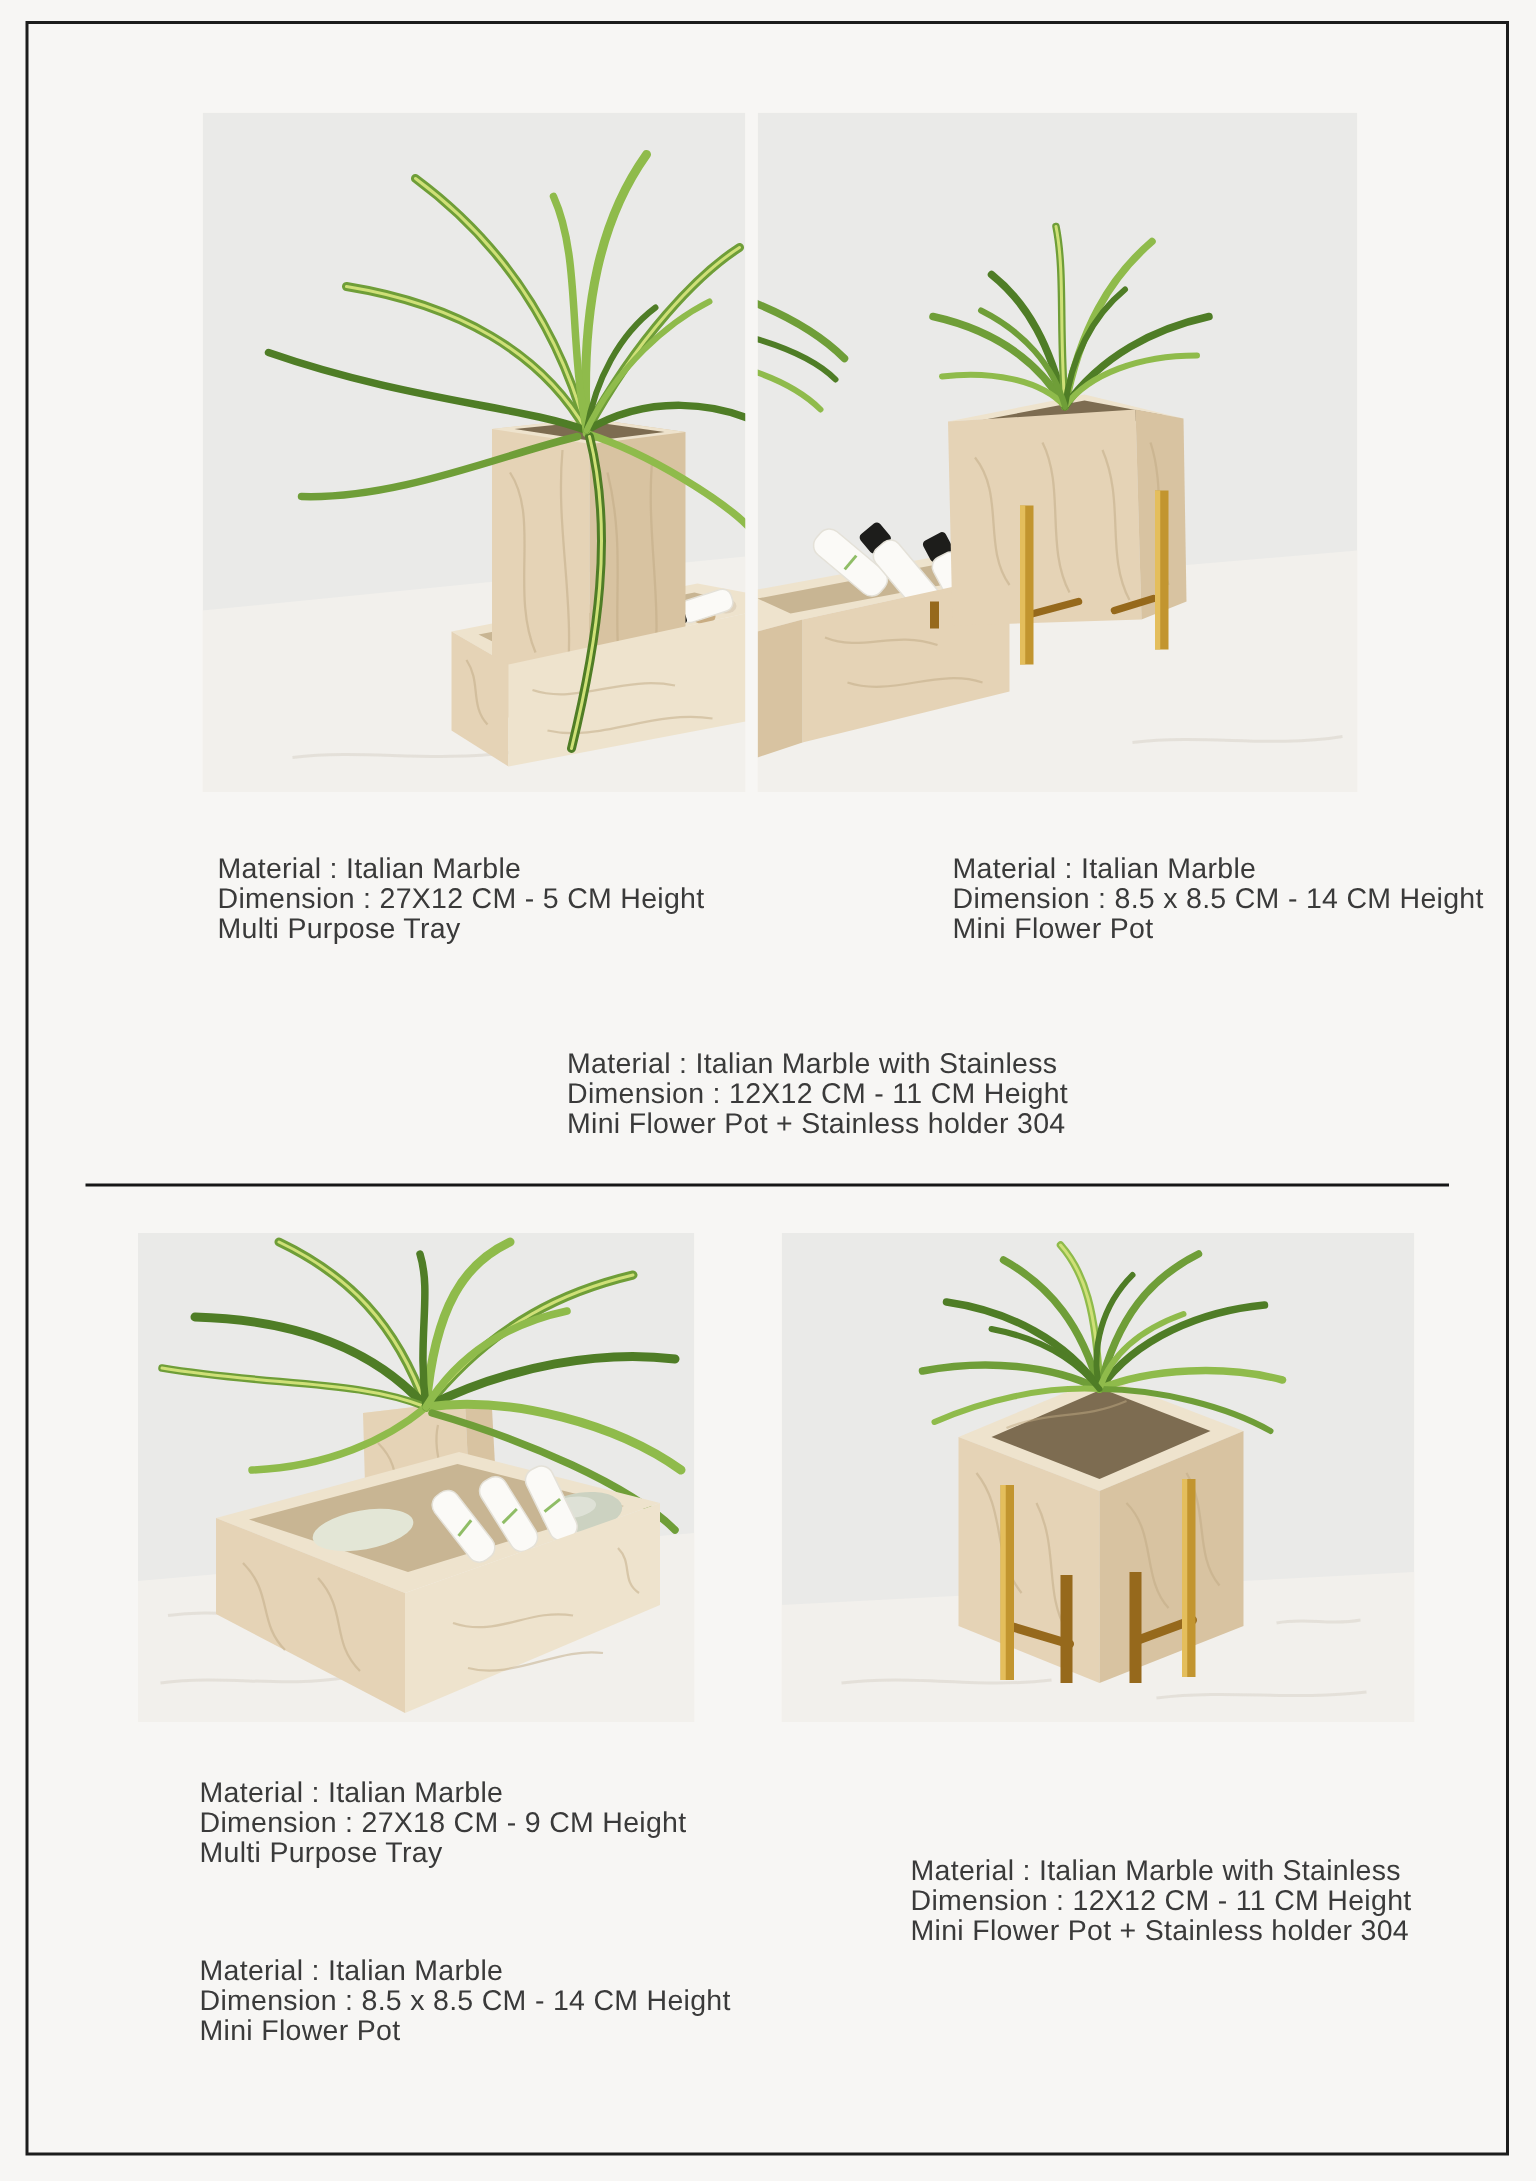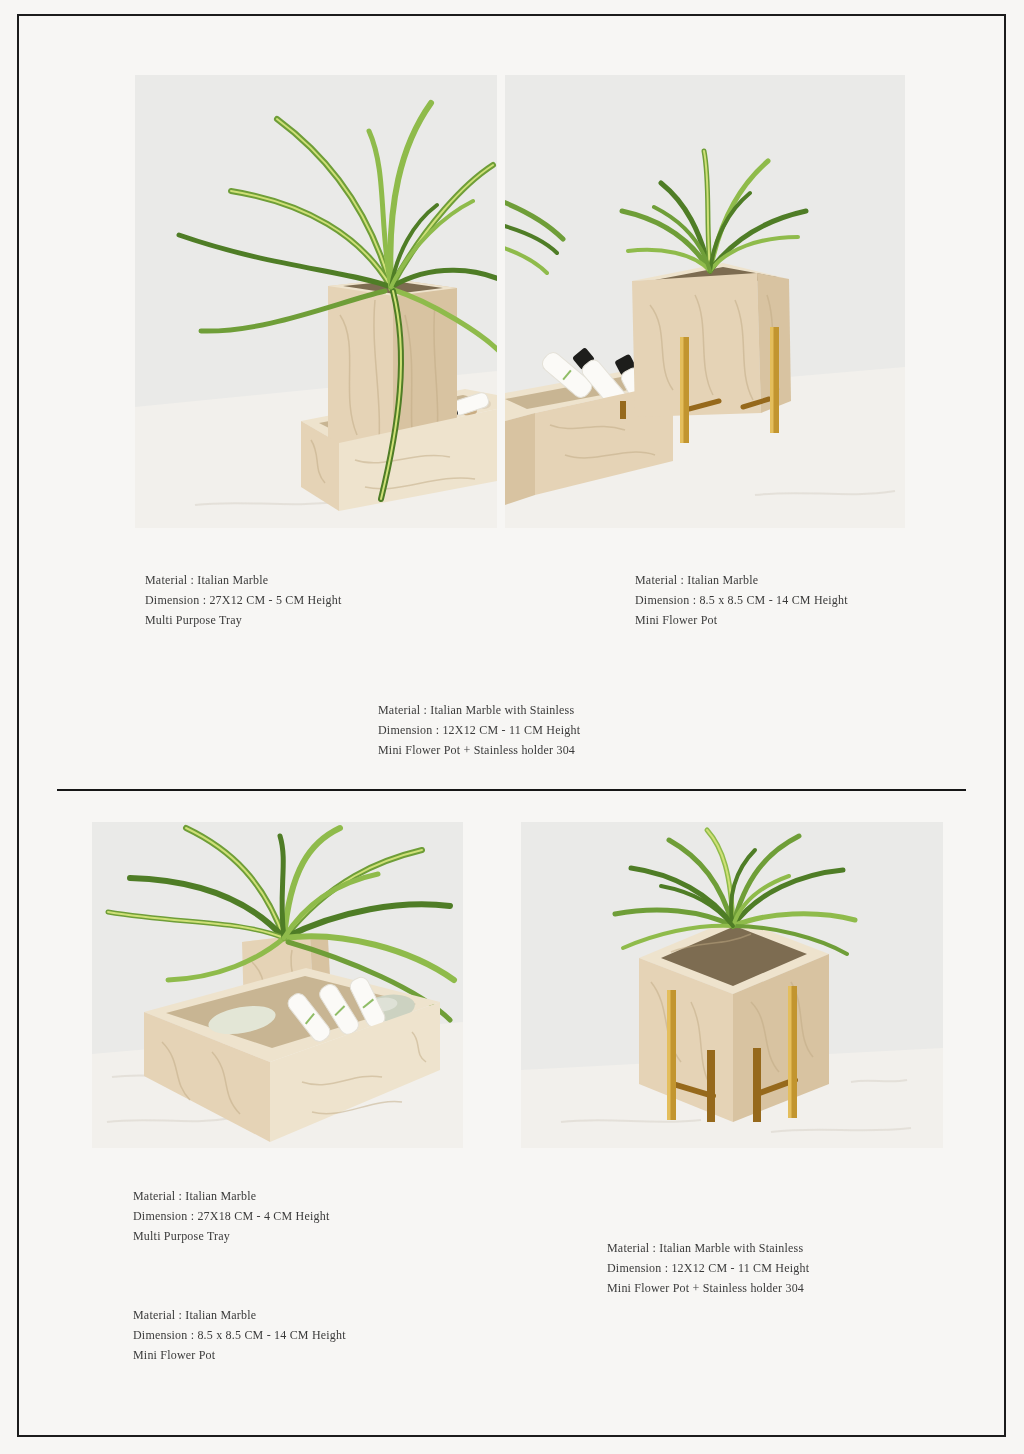--- a/index.html
+++ b/index.html
@@ -13,21 +13,21 @@
     position:absolute;left:17px;top:14px;width:989px;height:1423px;
     box-sizing:border-box;border:2px solid var(--border);
   }
   .photo{
     position:absolute;margin:0;padding:0;overflow:hidden;
   }
   .photo svg{display:block;width:100%;height:100%;}
   .spec{
     position:absolute;
     color:var(--text);
-    font-size:12px;line-height:20px;letter-spacing:.2px;font-family:Liberation Serif, serif;
+    font-size:19px;line-height:20px;letter-spacing:.2px;
   }
   .spec p{margin:0;}
   .divider{
     position:absolute;left:57px;top:789px;width:909px;height:2px;
     background:var(--divider);
   }
   
   .bg{fill:var(--photo_bg);}
   .floor{fill:var(--photo_floor);}
   .mL{fill:var(--marble_light);}
@@ -323,21 +323,21 @@
       <path class="lfM" stroke-width="4" d="M212,104 C252,104 298,116 326,132"></path>
       <path class="lfD" stroke-width="4" d="M212,104 C206,76 214,48 234,28"></path>
       <path class="lfL" stroke-width="4" d="M212,104 C220,80 240,64 268,54"></path>
       <path class="lfD" stroke-width="4" d="M212,104 C196,84 172,70 140,64"></path>
     </g>
   </svg>
 </figure>
 
 <div class="spec" style="left:133px;top:1186px">
   <p>Material : Italian Marble</p>
-  <p>Dimension : 27X18 CM - 4 CM Height</p>
+  <p>Dimension : 27X18 CM - 9 CM Height</p>
   <p>Multi Purpose Tray</p>
 </div>
 
 <div class="spec" style="left:607px;top:1238px">
   <p>Material : Italian Marble with Stainless</p>
   <p>Dimension : 12X12 CM - 11 CM Height</p>
   <p>Mini Flower Pot + Stainless holder 304</p>
 </div>
 
 <div class="spec" style="left:133px;top:1305px">

